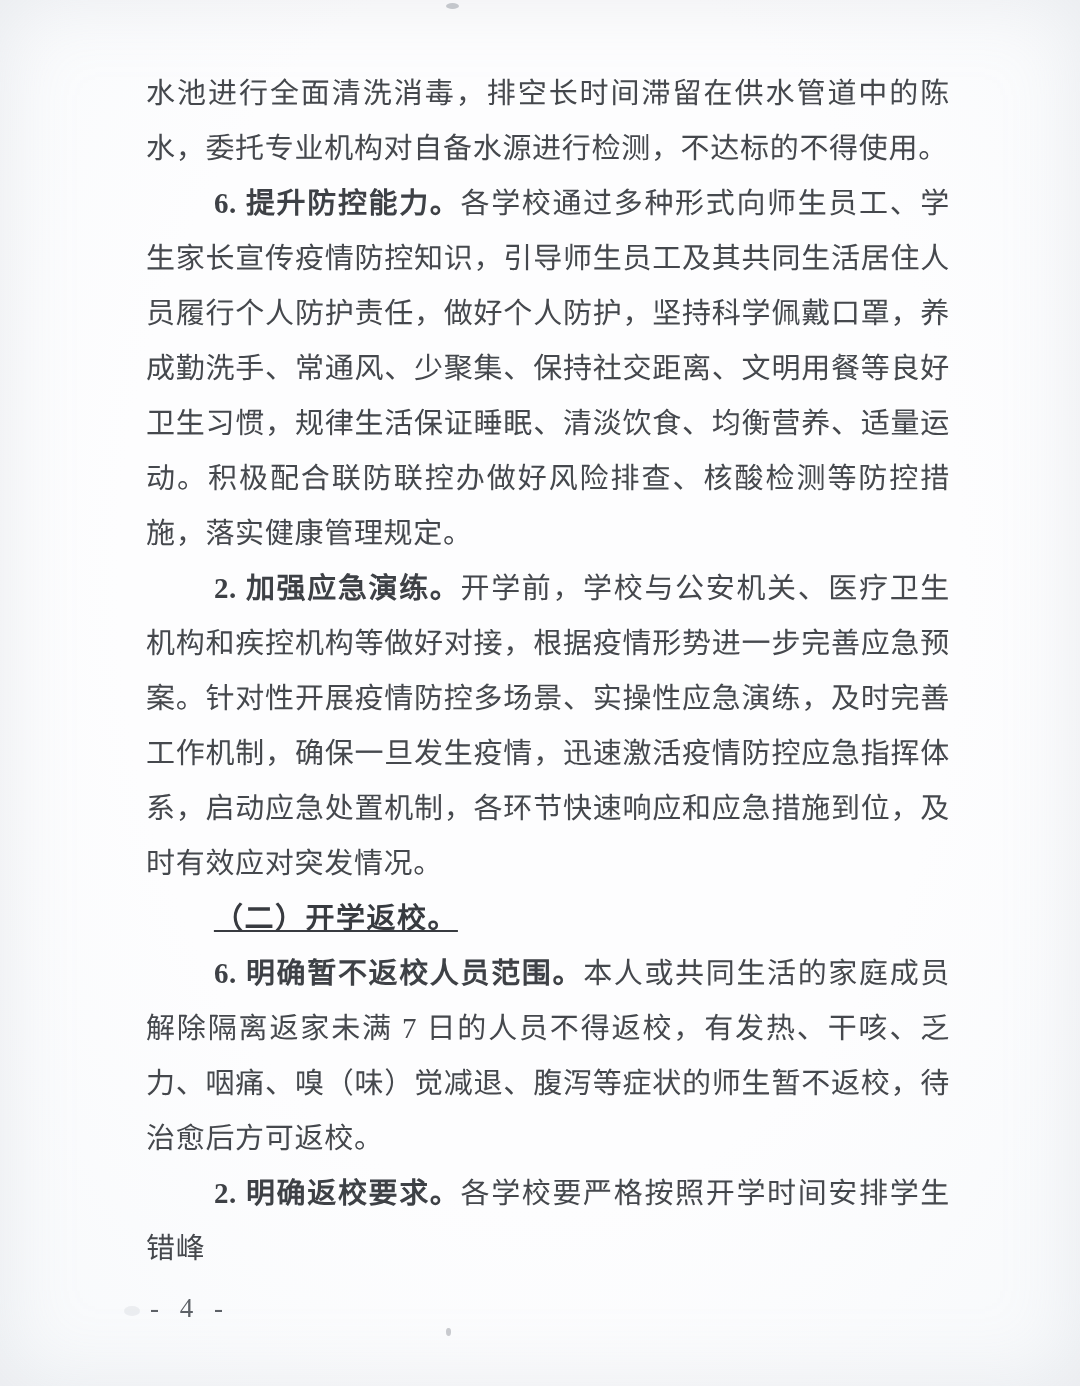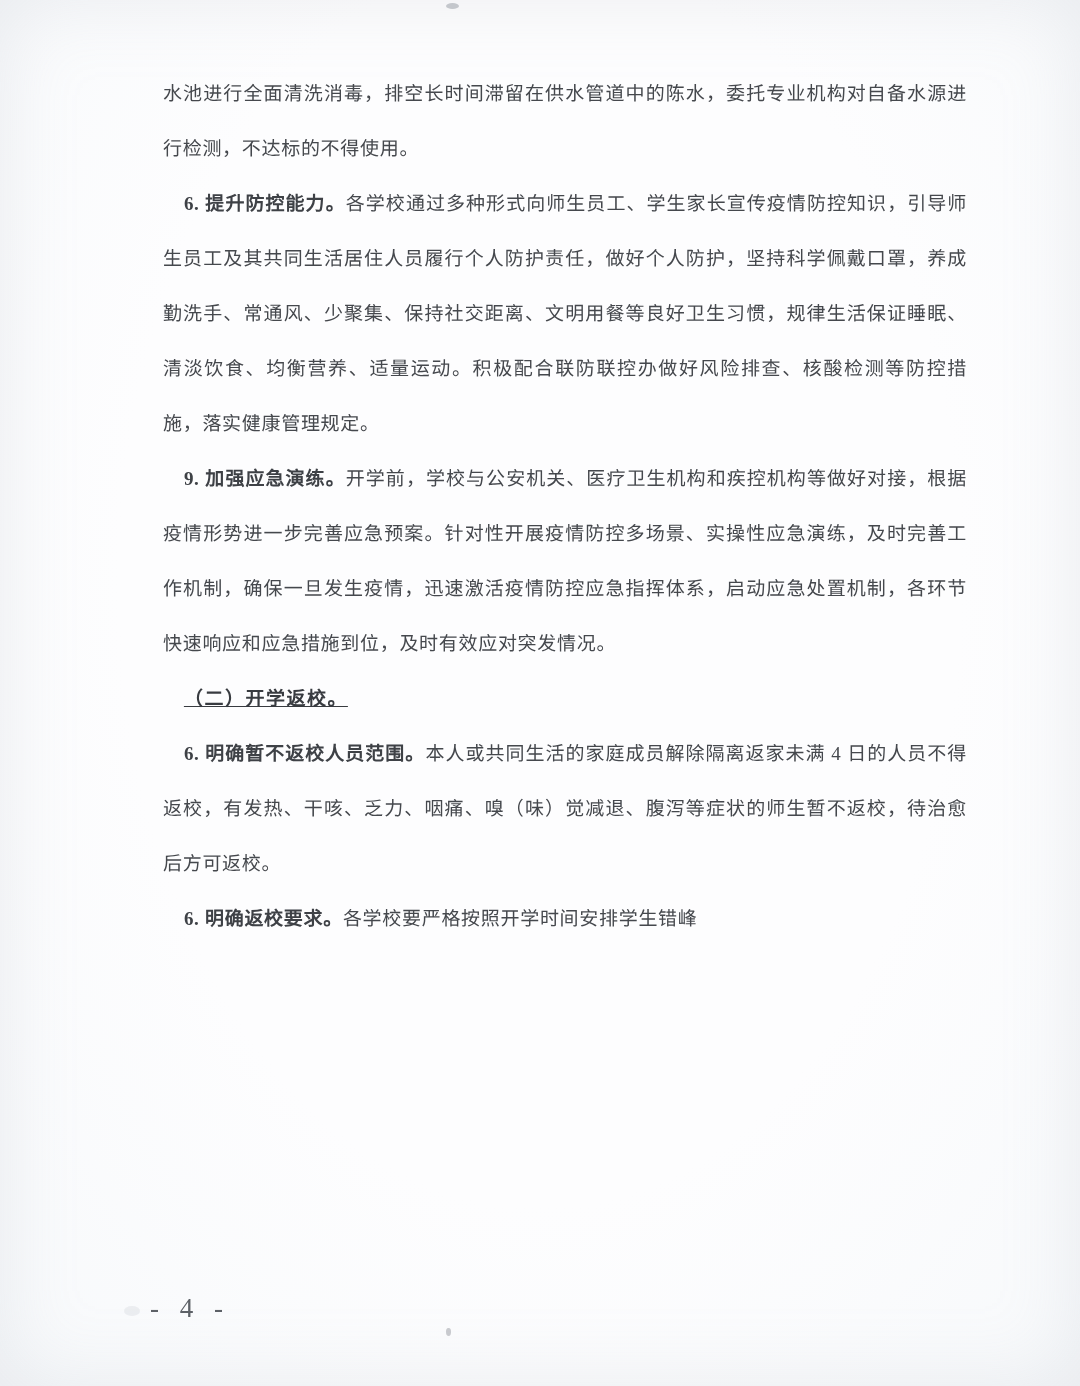--- a/index.html
+++ b/index.html
@@ -13,32 +13,32 @@
     position: relative;
     width: 1080px;
     height: 1386px;
     overflow: hidden;
     background: radial-gradient(ellipse at 50% 42%, #fdfdfe 55%, #f7f9fb 100%);
     box-shadow: inset 0 0 80px rgba(168, 175, 185, 0.20);
     color: #45484d;
   }
   .doc-body {
     position: absolute;
-    left: 163px;
+    left: 146px;
     top: 66px;
     width: 804px;
-    font-size: 19px;
+    font-size: 29px;
     line-height: 55px;
     letter-spacing: 0.7px;
     text-align: justify;
     text-align-last: left;
   }
   p.para { margin: 0; padding: 0; }
   p.para.indent { text-indent: 1.1em; }
-  .p-heading { font-weight: 600; color: #3e4146; }
+  .p-heading { font-weight: 600; color: #3e4146; margin-left: 36px; }
   .p-heading.bold { font-weight: 700; color: #383b40; letter-spacing: 1.5px; text-decoration: underline; }
   .p-text { font-weight: 400; }
   .page-number {
     position: absolute;
     left: 150px;
     top: 1293px;
     font-size: 27px;
     letter-spacing: 7px;
     color: #5d6167;
   }
@@ -69,21 +69,21 @@
   }
 </style>
 </head>
 <body>
 
 <div class="page">
   <div class="smudge-top"></div>
   <div class="doc-body" id="paragraph-host">
       <p class="para"><span class="p-text">水池进行全面清洗消毒，排空长时间滞留在供水管道中的陈水，委托专业机构对自备水源进行检测，不达标的不得使用。</span></p>
       <p class="para indent"><span class="p-heading">6. 提升防控能力。</span><span class="p-text">各学校通过多种形式向师生员工、学生家长宣传疫情防控知识，引导师生员工及其共同生活居住人员履行个人防护责任，做好个人防护，坚持科学佩戴口罩，养成勤洗手、常通风、少聚集、保持社交距离、文明用餐等良好卫生习惯，规律生活保证睡眠、清淡饮食、均衡营养、适量运动。积极配合联防联控办做好风险排查、核酸检测等防控措施，落实健康管理规定。</span></p>
-      <p class="para indent"><span class="p-heading">9. 加强应急演练。</span><span class="p-text">开学前，学校与公安机关、医疗卫生机构和疾控机构等做好对接，根据疫情形势进一步完善应急预案。针对性开展疫情防控多场景、实操性应急演练，及时完善工作机制，确保一旦发生疫情，迅速激活疫情防控应急指挥体系，启动应急处置机制，各环节快速响应和应急措施到位，及时有效应对突发情况。</span></p>
+      <p class="para indent"><span class="p-heading">2. 加强应急演练。</span><span class="p-text">开学前，学校与公安机关、医疗卫生机构和疾控机构等做好对接，根据疫情形势进一步完善应急预案。针对性开展疫情防控多场景、实操性应急演练，及时完善工作机制，确保一旦发生疫情，迅速激活疫情防控应急指挥体系，启动应急处置机制，各环节快速响应和应急措施到位，及时有效应对突发情况。</span></p>
       <p class="para indent"><span class="p-heading bold">（二）开学返校。</span></p>
-      <p class="para indent"><span class="p-heading">6. 明确暂不返校人员范围。</span><span class="p-text">本人或共同生活的家庭成员解除隔离返家未满 4 日的人员不得返校，有发热、干咳、乏力、咽痛、嗅（味）觉减退、腹泻等症状的师生暂不返校，待治愈后方可返校。</span></p>
-      <p class="para indent"><span class="p-heading">6. 明确返校要求。</span><span class="p-text">各学校要严格按照开学时间安排学生错峰</span></p>
+      <p class="para indent"><span class="p-heading">6. 明确暂不返校人员范围。</span><span class="p-text">本人或共同生活的家庭成员解除隔离返家未满 7 日的人员不得返校，有发热、干咳、乏力、咽痛、嗅（味）觉减退、腹泻等症状的师生暂不返校，待治愈后方可返校。</span></p>
+      <p class="para indent"><span class="p-heading">2. 明确返校要求。</span><span class="p-text">各学校要严格按照开学时间安排学生错峰</span></p>
     </div>
   <div class="page-number">- 4 -</div>
   <div class="speck-bottom"></div>
   <div class="speck-margin"></div>
 </div>
 
 </body></html>

